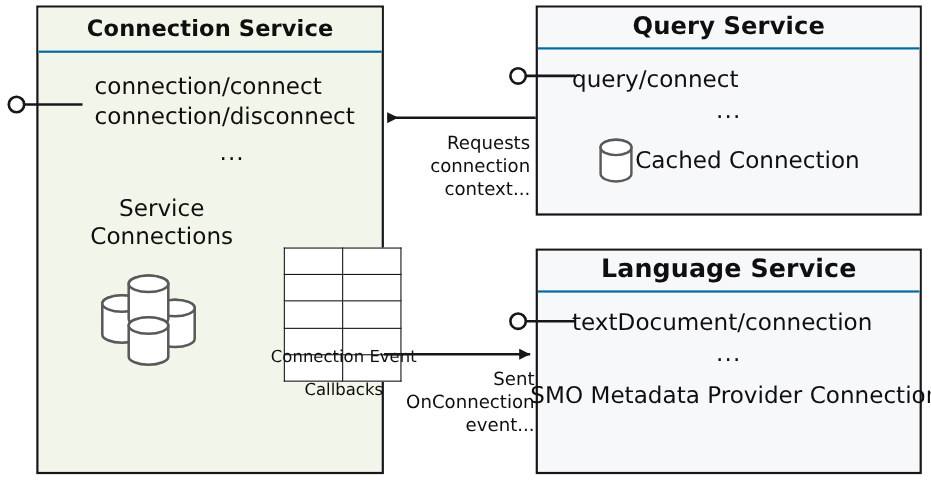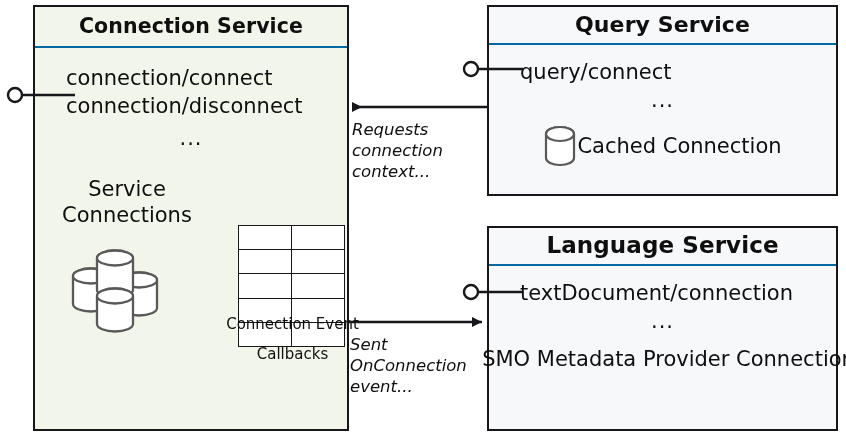--- a/index.html
+++ b/index.html
@@ -53,21 +53,21 @@
     width: 316px;
     height: 426px;
     background: #f2f5e9;
   }
   #connection-service .box-header {
     height: 41px;
     line-height: 38px;
     font-size: 20.5px;
     background: #f2f5e9;
   }
-  #connection-service .box-body { top: 41px; height: 381px; }
+  #connection-service .box-body { top: 41px; height: 381px; margin-left: 20px; }
 
   #query-service {
     left: 487px;
     top: 5px;
     width: 351px;
     height: 191px;
     background: #f7f8fa;
   }
   #query-service .box-header {
     height: 38px;
@@ -189,24 +189,23 @@
     position: absolute;
     left: 0;
     top: 0;
     width: 846px;
     height: 436px;
     pointer-events: none;
   }
 
   .edge-label {
     position: absolute;
-    font-style: italic;
     font-size: 16.5px;
     line-height: 21px;
-    text-align: left;
+    text-align: right;
     white-space: pre-line;
   }
   #label-requests { left: 352px; top: 119px; width: 130px; }
   #label-sent     { left: 350px; top: 334px; width: 136px; }
 </style>
 </head>
 <body>
 
 <div class="canvas">
 

